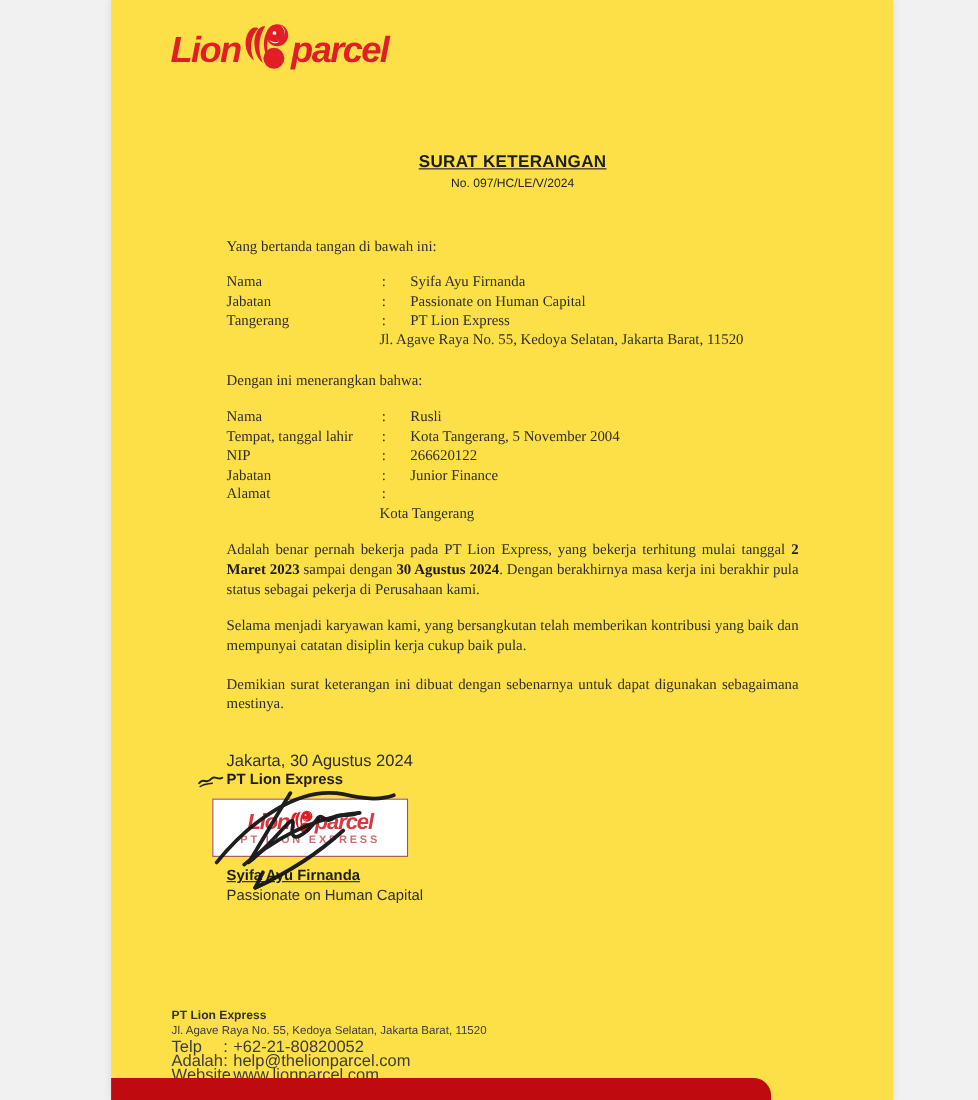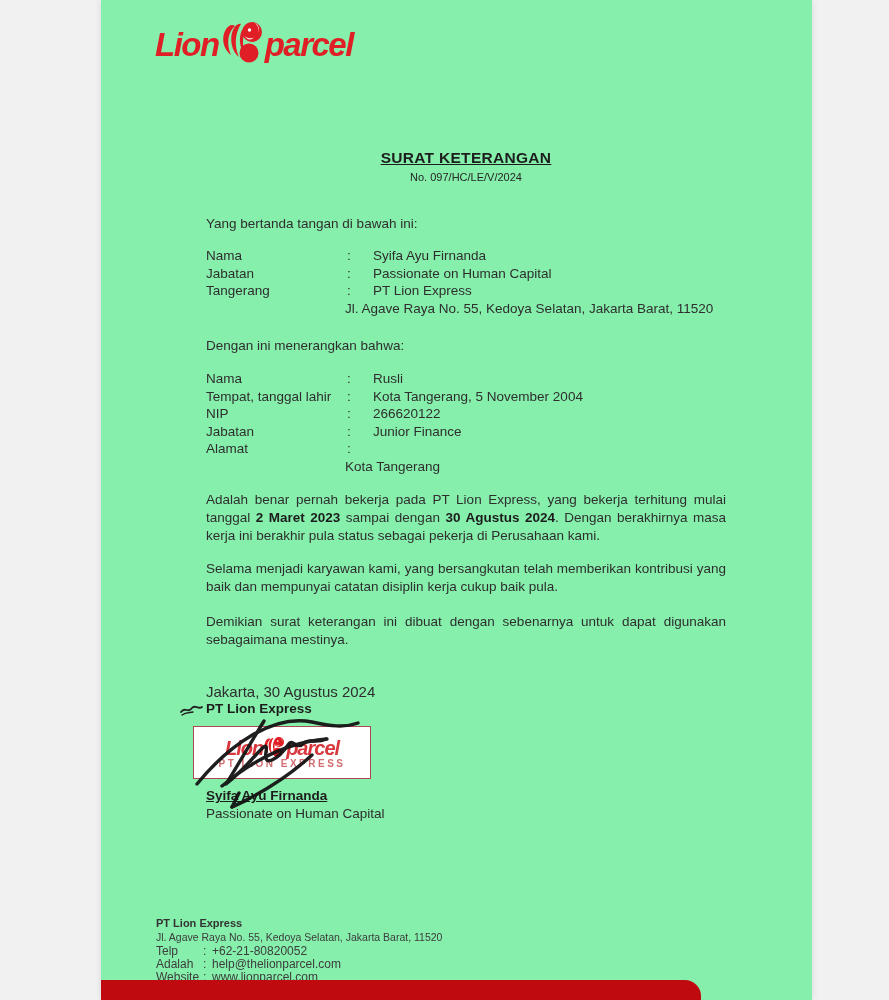--- a/index.html
+++ b/index.html
@@ -1,32 +1,32 @@
 <!DOCTYPE html>
 <html><head>
 <meta charset="utf-8">
 <style>
   * { margin:0; padding:0; box-sizing:border-box; }
   html,body { width:889px; height:1000px; background:#f1f1f2; overflow:hidden;
     font-family:"Liberation Sans", sans-serif; color:#2e2e2e; }
   .page { position:absolute; left:101px; top:0; width:711px; height:1000px;
-    background:#86efac; box-shadow:0 0 7px rgba(0,0,0,0.10); }
+    background:#fde047; box-shadow:0 0 7px rgba(0,0,0,0.10); }
 
   
   .logo { position:absolute; left:54px; top:20px; display:flex; align-items:center; }
   .logo-word { font-size:33px; font-weight:800; font-style:italic; letter-spacing:-1.5px; line-height:1; }
   .logo-svg { width:42px; height:46px; margin:0 1px 2px 3px; }
 
   
-  .title-block { position:absolute; left:105px; top:139px; width:520px; text-align:center;margin-top:10px; }
+  .title-block { position:absolute; left:105px; top:139px; width:520px; text-align:center; }
   .title-main { font-size:15.5px; font-weight:bold; text-decoration:underline; letter-spacing:0.3px; color:#1d1d1d; }
   .title-num { font-size:11px; margin-top:4px; color:#262626; }
 
   .bodytext { font-size:13.5px; line-height:17.5px; color:#2e2e2e; }
-  .abs { position:absolute; left:105px; width:520px; }
+  .abs { position:absolute; left:105px; width:520px;font-family:Liberation Serif, serif; }
 
   .kv-row { display:flex; line-height:17.6px; font-size:13.5px;gap:14px; }
   .kv-label { width:127px; flex:none; }
   .kv-colon { width:12px; flex:none; }
   .kv-value { flex:1; }
   .kv-cont { margin-left:139px; line-height:17.6px; font-size:13.5px; }
 
   .para { text-align:justify; font-size:13.5px; line-height:18.2px; color:#2e2e2e; }
   .para b { color:#1c1c1c;margin-top:33px; }
 
@@ -44,21 +44,21 @@
 
   .signature-svg { position:absolute; left:75px; top:700px; width:245px; height:120px; z-index:2; }
 
   .sig-name { position:absolute; left:105px; top:788px; font-size:13.5px; font-weight:bold;
     text-decoration:underline; color:#1d1d1d; }
   .sig-title { position:absolute; left:105px; top:806px; font-size:13.5px; }
 
   
   .footer-company { position:absolute; left:55px; top:917px; font-size:11px; font-weight:bold; color:#333; }
   .footer-address { position:absolute; left:55px; top:931px; font-size:10.5px; color:#3c3c3c; }
-  .footer-rows { position:absolute; left:55px; top:945px; font-size:12px; color:#3c3c3c; }
+  .footer-rows { position:absolute; left:55px; top:945px; font-size:15px; color:#3c3c3c; }
   .f-row { display:flex; line-height:13.2px; }
   .f-label { width:47px; flex:none; }
   .f-colon { width:9px; flex:none; }
   .redbar { position:absolute; left:0; top:980px; width:600px; height:20px;
     background:#bf0b10; border-top-right-radius:16px; }
 </style>
 </head>
 <body>
 
 <svg width="0" height="0" style="position:absolute">

